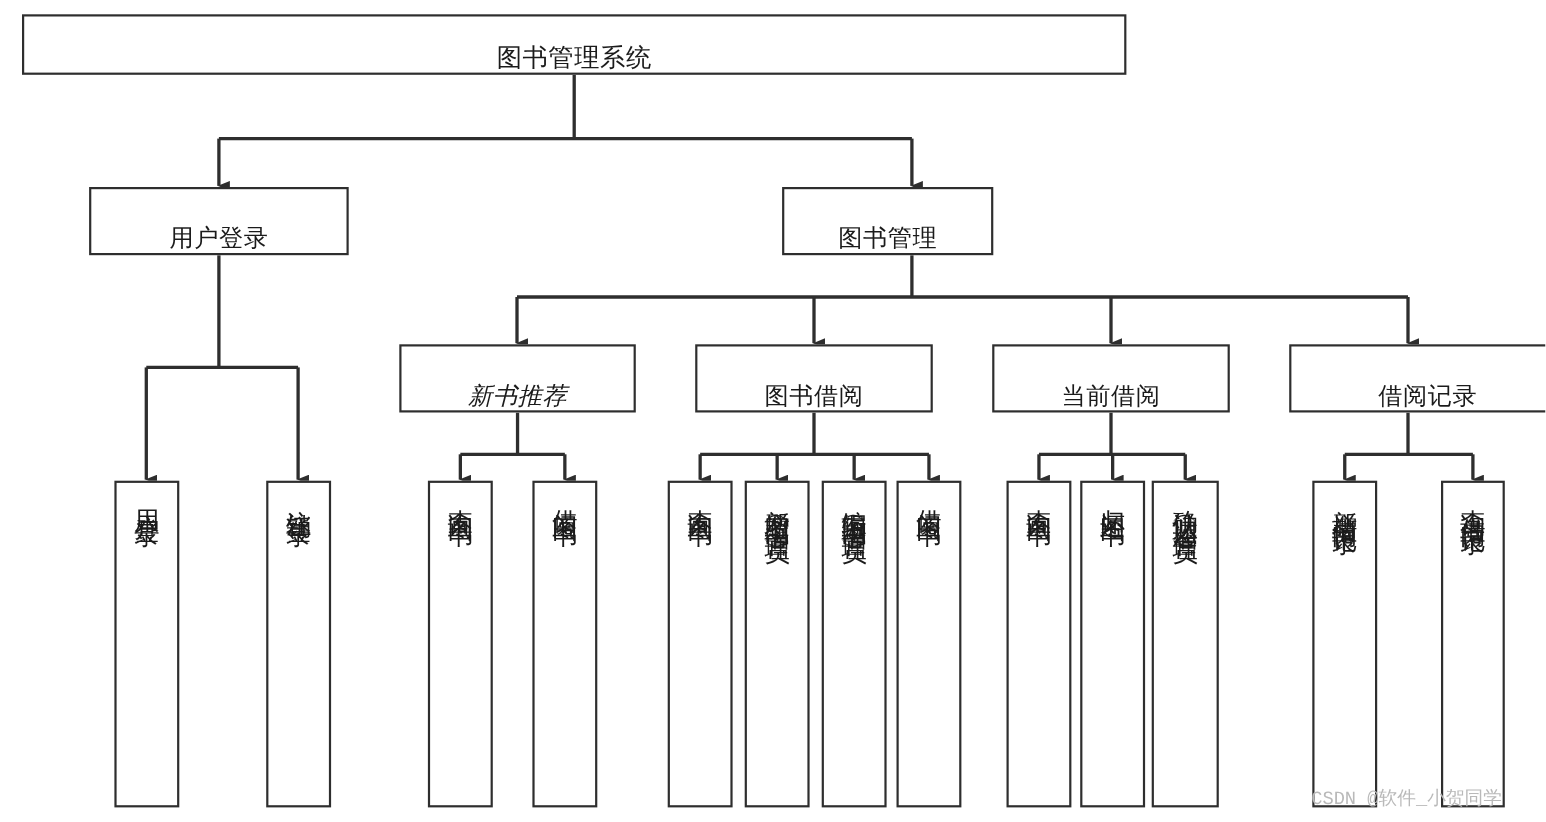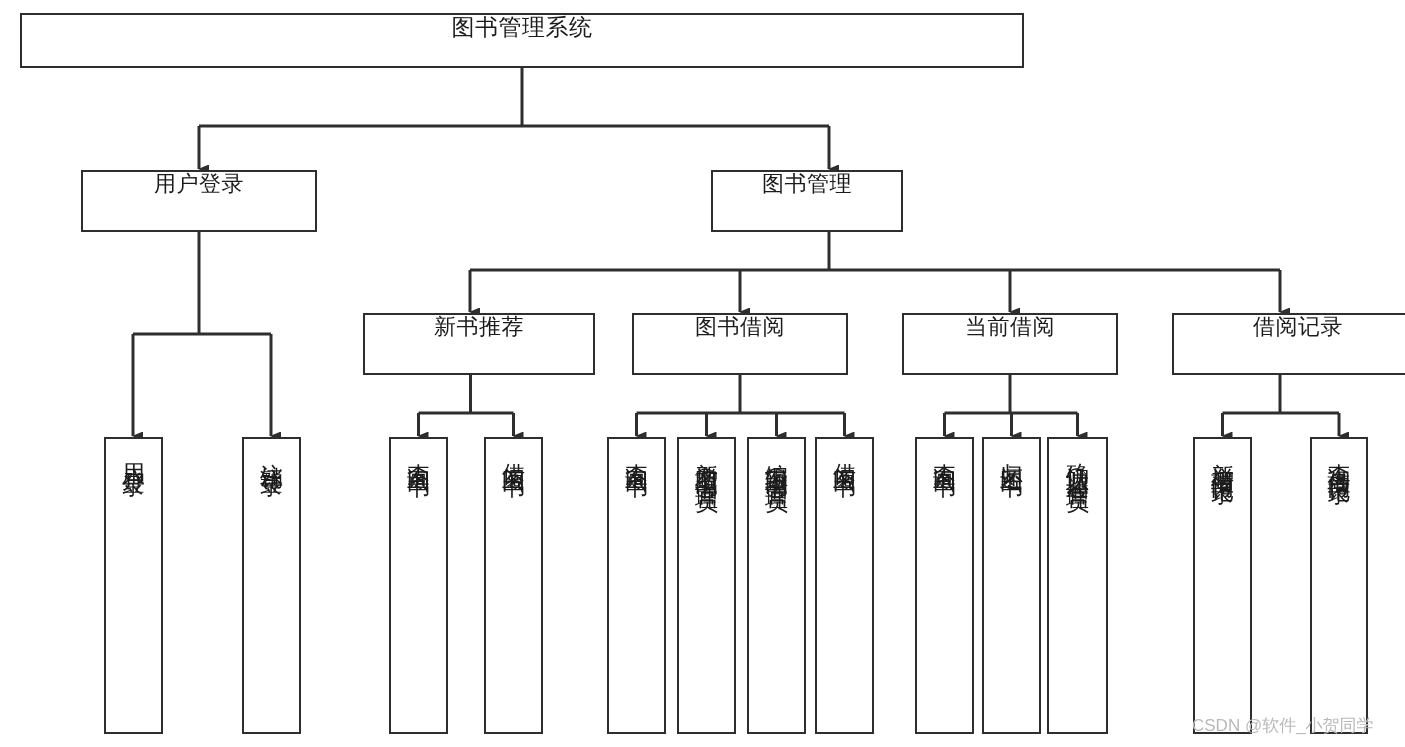--- a/index.html
+++ b/index.html
@@ -23,21 +23,21 @@
     top: 0;
     width: 1405px;
     height: 747px;
   }
   .node-box {
     position: absolute;
     box-sizing: border-box;
     background: #ffffff;
     border: 2px solid #2e2e2e;
     display: flex;
-    align-items: flex-start;
+    align-items: flex-end;
     justify-content: center;
     overflow: hidden;
   }
   .node-label {
     color: #1b1b1b;
     font-family: "Liberation Sans", "DejaVu Sans", sans-serif;
     line-height: 1.12;
     letter-spacing: 0.5px;
     text-align: center;
     white-space: nowrap;
@@ -58,21 +58,21 @@
     font-size: 23px;
     letter-spacing: 4px;
     line-height: 1;
   }
   .watermark {
     position: absolute;
     left: 1192px;
     top: 714px;
     font-size: 17px;
     color: #b9b9b9;
-    font-family: Liberation Sans, sans-serif;
+    font-family: Liberation Mono, monospace;
     white-space: nowrap;
     pointer-events: none;
   }
 </style>
 </head>
 <body>
 
 <div id="stage">
 
   <svg id="diagram-svg" viewBox="0 0 1405 747" xmlns="http://www.w3.org/2000/svg">
@@ -122,21 +122,21 @@
     <span class="node-label">图书管理系统</span>
   </div>
 
   <div class="node-box node-h" id="box-l2-0" style="left: 81px; top: 170px; width: 236px; height: 62px;">
     <span class="node-label">用户登录</span>
   </div>
   <div class="node-box node-h" id="box-l2-1" style="left: 711px; top: 170px; width: 192px; height: 62px;">
     <span class="node-label">图书管理</span>
   </div>
 
-  <div class="node-box node-h" id="box-l3-0" style="left: 363px; top: 313px; width: 232px; height: 62px;">
+  <div class="node-box node-h" id="box-l3-0" style="left: 363px; top: 313px; width: 215px; height: 62px; font-style: italic;">
     <span class="node-label">新书推荐</span>
   </div>
   <div class="node-box node-h" id="box-l3-1" style="left: 632px; top: 313px; width: 216px; height: 62px;">
     <span class="node-label">图书借阅</span>
   </div>
   <div class="node-box node-h" id="box-l3-2" style="left: 902px; top: 313px; width: 216px; height: 62px;">
     <span class="node-label">当前借阅</span>
   </div>
   <div class="node-box node-h" id="box-l3-3" style="left: 1172px; top: 313px; width: 252px; height: 62px;">
     <span class="node-label">借阅记录</span>

